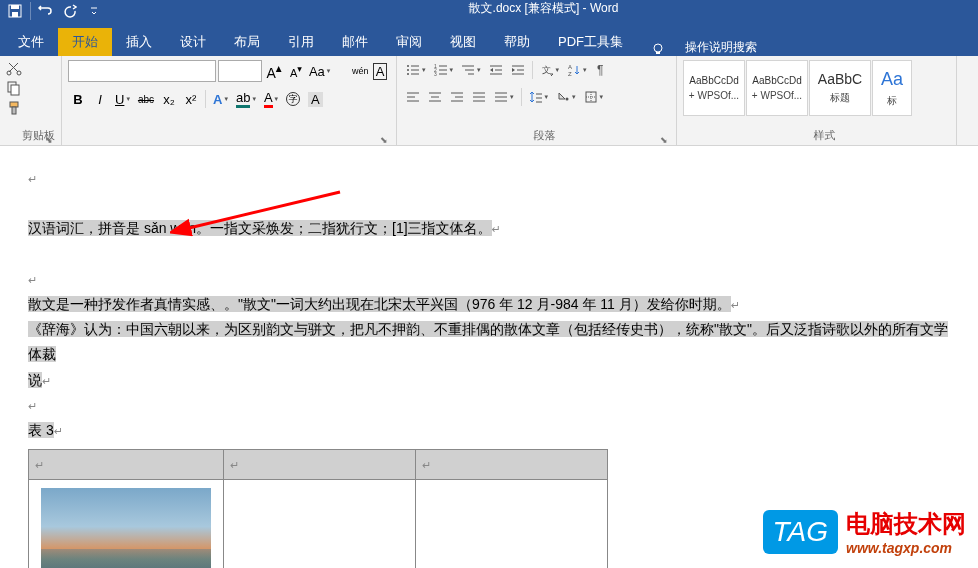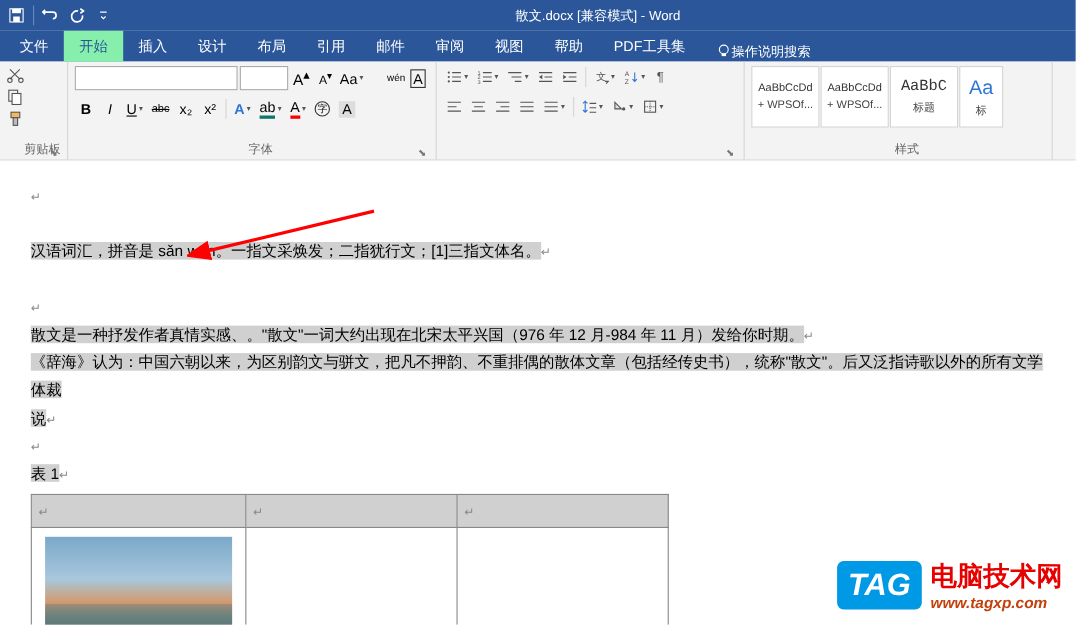--- a/index.html
+++ b/index.html
@@ -1,27 +1,27 @@
 <!DOCTYPE html>
 <html><head>
   <meta charset="utf-8">
   <style>
     * { margin: 0; padding: 0; box-sizing: border-box; font-family: "Microsoft YaHei", "Segoe UI", sans-serif; }
     body { width: 978px; height: 568px; background: #fff; overflow: hidden; position: relative; }
     
-    .titlebar { background: #2b579a; height: 28px; display: flex; align-items: center; color: #fff; font-size: 12px; }
+    .titlebar { background: #2b579a; height: 28px; display: flex; align-items: flex-start; color: #fff; font-size: 12px; }
     .qat { display: flex; gap: 2px; padding: 0 4px; align-items: center; }
     .qat-btn { width: 22px; height: 22px; display: flex; align-items: center; justify-content: center; cursor: pointer; }
     .qat-sep { width: 1px; height: 18px; background: rgba(255,255,255,0.3); margin: 0 2px; }
     .title-text { flex: 1; text-align: center; font-size: 12px; }
     
     .tabs { background: #2b579a; height: 28px; display: flex; align-items: flex-end; padding-left: 4px; }
     .tab { padding: 4px 14px; color: #fff; font-size: 13px; cursor: pointer; height: 28px; display: flex; align-items: center; }
-    .tab.active { background: #86efac; color: #2b579a; }
-    .tell-me { display: flex; align-items: flex-start; margin-left: 14px; color: #fff; font-size: 12px; gap: 0; }
+    .tab.active { background: #eab308; color: #2b579a; }
+    .tell-me { display: flex; align-items: flex-end; margin-left: 14px; color: #fff; font-size: 12px; gap: 20px; }
     .bulb { width: 14px; height: 14px; }
     
     .ribbon { background: #f3f3f3; height: 90px; border-bottom: 1px solid #d4d4d4; display: flex; }
     .group { border-right: 1px solid #d4d4d4; padding: 4px 6px 2px 6px; display: flex; flex-direction: column; height: 100%; position: relative; }
     .group-label { font-size: 11px; color: #666; text-align: center; padding-top: 2px; position: absolute; bottom: 2px; left: 0; right: 0; padding-left: 16px; }
     .group-launcher { position: absolute; bottom: 4px; right: 4px; width: 12px; height: 12px; cursor: pointer; }
     .group-content { display: flex; flex: 1; gap: 3px; }
     
     .clipboard-group { width: 62px; }
     .paste-big { display: flex; flex-direction: column; align-items: center; cursor: pointer; padding: 2px; }
@@ -53,21 +53,21 @@
     .arrow-overlay { position: absolute; top: 38px; left: 170px; pointer-events: none; }
     
     .doc-table { border-collapse: collapse; margin-top: 6px; }
     .doc-table td { border: 1px solid #888; width: 192px; height: 22px; vertical-align: top; padding: 2px 6px; }
     .doc-table td.sel-cell { background: #d0d0d0; }
     .img-cell { height: 140px; }
     .placeholder-img { width: 170px; height: 110px; background: linear-gradient(to bottom, #7ba8c9 0%, #a8c8dd 35%, #d4976a 55%, #8a9a7a 65%, #5a7a8a 100%); margin: 6px; position: relative; }
     .placeholder-img::before { content: ""; position: absolute; bottom: 0; left: 0; right: 0; height: 45%; background: linear-gradient(to bottom, rgba(90,120,140,0.4), rgba(60,90,110,0.9)); }
     
     .tag-logo { position: absolute; bottom: 12px; right: 12px; display: flex; align-items: center; gap: 8px; }
-    .tag-badge { background: #0099e5; color: #fff; font-size: 28px; font-weight: bold; padding: 6px 10px; border-radius: 6px; font-style: italic; }
+    .tag-badge { background: #0099e5; color: #fff; font-size: 28px; font-weight: normal; padding: 6px 10px; border-radius: 6px; font-style: italic; }
     .tag-text { display: flex; flex-direction: column; font-weight: bold; }
     .tag-line1 { color: #e60000; font-size: 24px; }
     .tag-line2 { color: #c2410c; font-size: 14px; font-style: italic; }
     
     .launcher-icon { font-size: 9px; color: #777; }
     svg { display: block; }
   </style>
 </head>
 <body>
 
@@ -203,21 +203,20 @@
             <span style="border-bottom:3px solid #ff0000;">A</span>
           </div>
         <div class="rb-btn">
             <span style="border:1px solid #333;border-radius:50%;width:14px;height:14px;display:inline-flex;align-items:center;justify-content:center;font-size:9px;">字</span>
           </div>
         <div class="rb-btn">
             <span style="background:#ddd;padding:0 3px;">A</span>
           </div>
       </div>
     </div>
-    <div class="group-label">字体</div>
     <div class="group-launcher"><span class="launcher-icon">⬊</span></div>
   </div>
 
   <div class="group para-group">
     <div class="group-content" style="flex-direction:column;">
       <div class="font-row">
         <div class="rb-btn dd">
             <svg width="14" height="14">
               <circle cx="2" cy="3" r="1" fill="#555"></circle>
               <line x1="5" y1="3" x2="13" y2="3" stroke="#555"></line>
@@ -333,35 +332,36 @@
           </div>
         <div class="rb-btn dd">
             <svg width="14" height="14">
               <rect x="2" y="2" width="10" height="10" fill="none" stroke="#555"></rect>
               <line x1="2" y1="7" x2="12" y2="7" stroke="#555" stroke-dasharray="1"></line>
               <line x1="7" y1="2" x2="7" y2="12" stroke="#555" stroke-dasharray="1"></line>
             </svg>
           </div>
       </div>
     </div>
+    <div class="group-label">段落</div>
     <div class="group-launcher"><span class="launcher-icon">⬊</span></div>
   </div>
 
   <div class="group styles-group">
     <div class="styles-list">
       <div class="style-item">
         <div class="style-preview" style="font-size:10px;">AaBbCcDd</div>
         <div class="style-name">+ WPSOf...</div>
       </div>
       <div class="style-item">
         <div class="style-preview" style="font-size:10px;">AaBbCcDd</div>
         <div class="style-name">+ WPSOf...</div>
       </div>
       <div class="style-item">
-        <div class="style-preview" style="font-size:14px;font-family:Liberation Mono, monospace;">AaBbC</div>
+        <div class="style-preview" style="font-size:14px;">AaBbC</div>
         <div class="style-name">标题</div>
       </div>
       <div class="style-item" style="width:40px;">
         <div class="style-preview" style="font-size:18px;color:#2e75d6;">Aa</div>
         <div class="style-name">标</div>
       </div>
     </div>
     <div class="group-label">样式</div>
   </div>
 </div>
@@ -378,21 +378,21 @@
   <div class="doc-content">
     <div class="para-mark"><span class="sel"> </span></div>
     <br>
     <div><span class="sel">汉语词汇，拼音是 sǎn wén。一指文采焕发；二指犹行文；[1]三指文体名。</span><span class="para-mark"></span></div>
     <br>
     <div><span class="para-mark"></span></div>
     <div><span class="sel">散文是一种抒发作者真情实感、。"散文"一词大约出现在北宋太平兴国（976 年 12 月-984 年 11 月）发给你时期。</span><span class="para-mark"></span></div>
     <div><span class="sel">《辞海》认为：中国六朝以来，为区别韵文与骈文，把凡不押韵、不重排偶的散体文章（包括经传史书），统称"散文"。后又泛指诗歌以外的所有文学体裁</span></div>
     <div><span class="sel">说</span><span class="para-mark"></span></div>
     <div class="para-mark"><span class="sel"> </span></div>
-    <div><span class="sel">表 1</span><span class="para-mark"></span></div>
+    <div><span class="sel">表 3</span><span class="para-mark"></span></div>
     <table class="doc-table">
       <tbody>
           <tr>
         <td class="sel-cell"><span class="para-mark"></span></td>
         <td class="sel-cell"><span class="para-mark"></span></td>
         <td class="sel-cell"><span class="para-mark"></span></td>
       </tr>
       <tr>
         <td class="img-cell">
           <div class="placeholder-img"></div>

